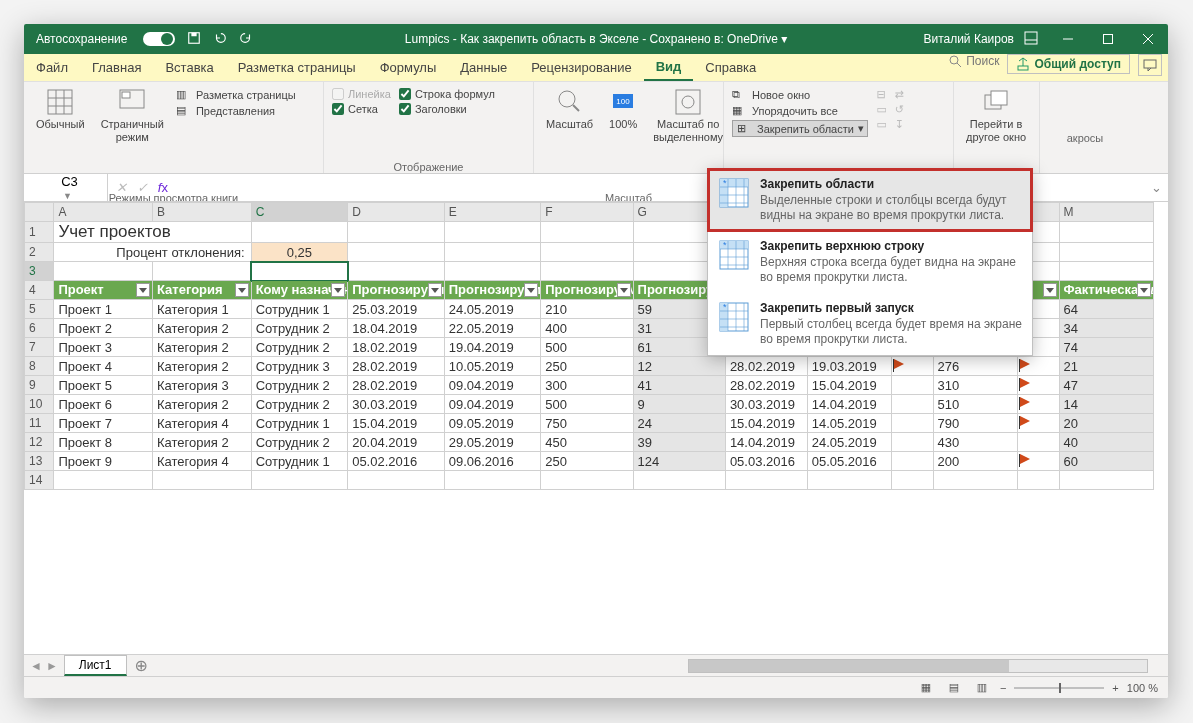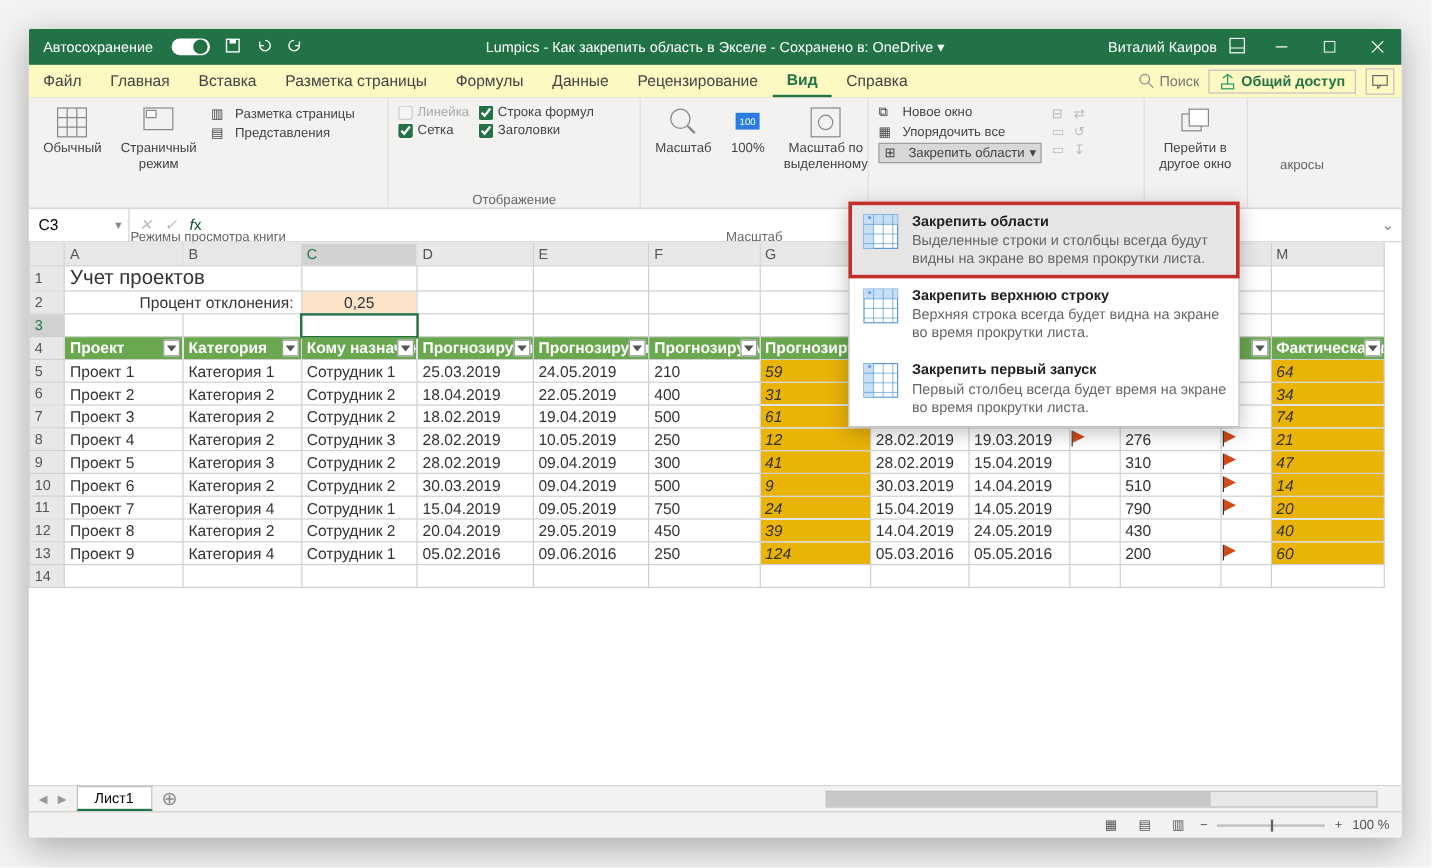--- a/index.html
+++ b/index.html
@@ -17,44 +17,44 @@
 .titlebar .doc-title { position: absolute; left: 50%; transform: translateX(-50%); font-size: 12px; white-space: nowrap; }
 .titlebar .right { margin-left: auto; display: flex; align-items: center; gap: 10px; }
 .titlebar .win-controls { display: flex; }
 .titlebar .win-btn { width: 40px; height: 30px; display: flex; align-items: center; justify-content: center; }
 .titlebar .win-btn svg { width: 10px; height: 10px; }
 
 
 .ribbon-tabs { background: #fef9c3; height: 28px; display: flex; align-items: stretch; border-bottom: 1px solid #e0e0e0; font-size: 13px; }
 .rtab { padding: 0 12px; display: flex; align-items: center; color: #444; }
 .rtab.active { color: #217346; border-bottom: 2px solid #217346; font-weight: 600; }
-.ribbon-right { margin-left: auto; display: flex; align-items: center; gap: 8px; padding-right: 6px; }
+.ribbon-right { margin-left: auto; display: flex; align-items: flex-start; gap: 8px; padding-right: 6px; }
 .search-box { display: flex; align-items: center; gap: 4px; color: #777; font-size: 12px; }
 .share-btn { border: 1px solid #c0c0c0; padding: 2px 8px; font-size: 12px; display: flex; align-items: center; gap: 4px; }
 .comment-icon { border: 1px solid #c0c0c0; width: 24px; height: 22px; display:flex;align-items:center;justify-content:center; }
 
 
 .ribbon-body { background: #f3f2f1; height: 92px; display: flex; border-bottom: 1px solid #d0d0d0; font-size: 11px; color: #444; }
 .rgroup { border-right: 1px solid #e0e0e0; padding: 4px 8px 2px 8px; display: flex; flex-direction: column; }
 .rgroup .controls { flex: 1; display: flex; align-items: flex-start; gap: 8px; }
 .rgroup .glabel { text-align: center; font-size: 11px; color: #666; padding-top: 2px; margin-top: 44px; }
 .big-btn { display: flex; flex-direction: column; align-items: center; gap: 2px; padding: 2px 4px; text-align: center; line-height: 1.2; }
 .big-btn .ico { width: 28px; height: 28px; display:flex;align-items:center;justify-content:center; }
 .col-stack { display: flex; flex-direction: column; gap: 3px; padding-top: 2px; }
 .chk { display: flex; align-items: center; gap: 4px; white-space: nowrap; }
 .chk input { width: 12px; height: 12px; accent-color: #217346; }
 .small-row { display: flex; align-items: center; gap: 4px; white-space: nowrap; }
 .small-row .sico { width: 16px; }
 
 
 .formula-bar { height: 28px; display: flex; align-items: center; border-bottom: 1px solid #d0d0d0; font-size: 13px; }
-.name-box { width: 84px; border-right: 1px solid #d0d0d0; padding-left: 8px; height: 100%; display: flex; align-items: center; justify-content: space-between; }
+.name-box { width: 84px; border-right: 1px solid #d0d0d0; padding-left: 8px; height: 100%; display: flex; align-items: center; justify-content: space-between; flex-direction: column; }
 .name-box .dd { color: #888; font-size: 9px; margin-right: 4px; }
 .fx-controls { display: flex; gap: 10px; padding: 0 8px; color: #bbb; font-style: italic; }
-.fx-controls .fx { color: #14532d; font-style: normal; }
+.fx-controls .fx { color: #6d28d9; font-style: normal; }
 .formula-bar .expand { margin-left: auto; padding: 0 6px; color: #888; }
 
 
 .grid-area { flex: 1; display: flex; flex-direction: column; overflow: hidden; position: relative; }
 .grid-scroll { flex: 1; overflow: hidden; background: #fff; position: relative; }
 table.sheet { border-collapse: collapse; table-layout: fixed; width: 1130px; font-size: 13px; color: #333; }
 table.sheet th, table.sheet td { border: 1px solid #d0d0d0; height: 19px; padding: 0 4px; text-align: left; vertical-align: middle; white-space: nowrap; overflow: hidden; }
 .corner { width: 24px; background: #e8e8e8; border: 1px solid #c0c0c0; }
 th.colh { background: #e8e8e8; font-weight: normal; text-align: center; height: 20px; font-size: 12px; color: #555; }
 th.rowh { background: #e8e8e8; font-weight: normal; text-align: center; width: 24px; font-size: 12px; color: #555; }
@@ -67,21 +67,21 @@
 td.active { outline: 2px solid #217346; outline-offset: -1px; background: #fff; }
 .thick-bottom td { border-bottom: 2px solid #888; }
 
 
 .thead td { background: #6aa84f; color: #fff; font-weight: 600; height: 64px; white-space: normal; line-height: 1.15; vertical-align: middle; padding: 4px 6px; position: relative; }
 .thead .fbtn { position: absolute; right: 2px; bottom: 2px; width: 14px; height: 14px; background: #fff; border: 1px solid #999; display: flex; align-items: center; justify-content: center; }
 .thead .fbtn::after { content: ""; border-left: 4px solid transparent; border-right: 4px solid transparent; border-top: 5px solid #555; }
 
 
 .drow td { height: 19px; }
-.drow .hl { background: #eab308; font-style: italic; }
+.drow .hl { background: #e5e5e5; }
 .drow .flag { position: relative; }
 .drow .flag::before { content: ""; position: absolute; left: 2px; top: 2px; width: 0; height: 0; border-left: 10px solid #d04a1a; border-top: 5px solid transparent; border-bottom: 5px solid transparent; }
 .drow .flag::after { content: ""; position: absolute; left: 1px; top: 2px; width: 1px; height: 13px; background: #333; }
 
 
 .sheet-tabs { height: 22px; display: flex; align-items: center; border-top: 1px solid #d0d0d0; font-size: 12px; background: #f3f2f1; }
 .sheet-tabs .nav { display: flex; gap: 4px; padding: 0 6px; color: #999; }
 .sheet-tabs .tab { background: #fff; border: 1px solid #c0c0c0; border-bottom: 2px solid #217346; padding: 2px 14px; }
 .sheet-tabs .plus { padding: 0 8px; color: #888; font-size: 16px; }
 .sheet-tabs .hscroll { margin-left: auto; width: 460px; height: 14px; background: #e8e8e8; border: 1px solid #c0c0c0; position: relative; margin-right: 20px; }

